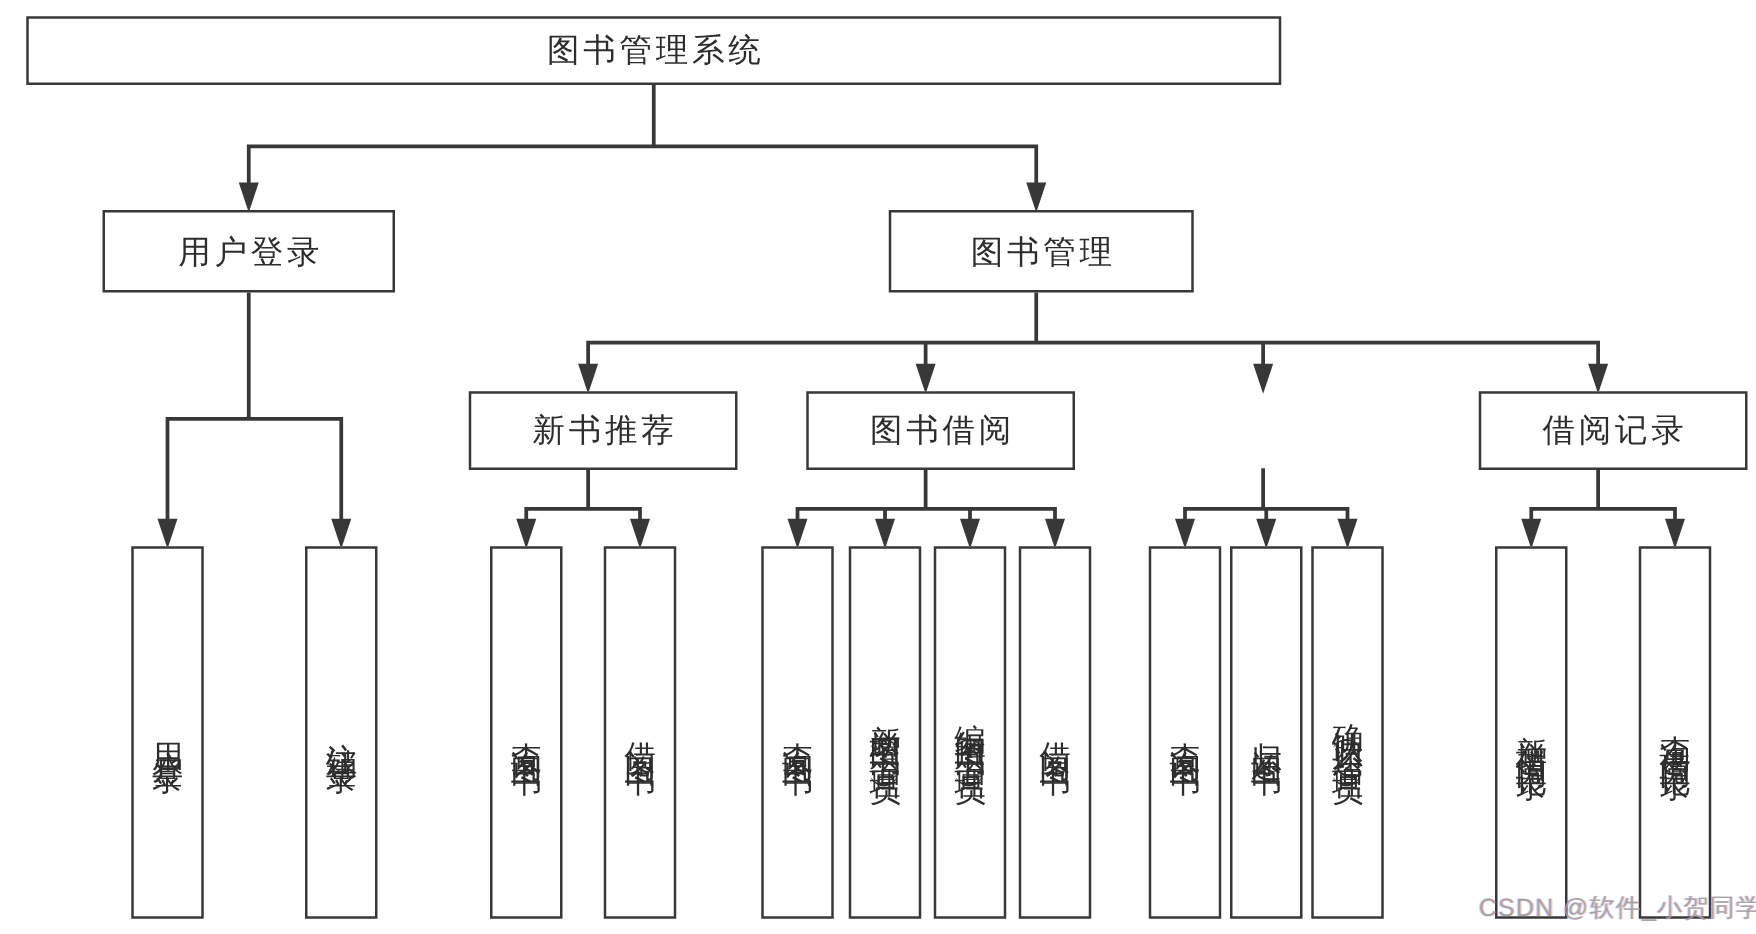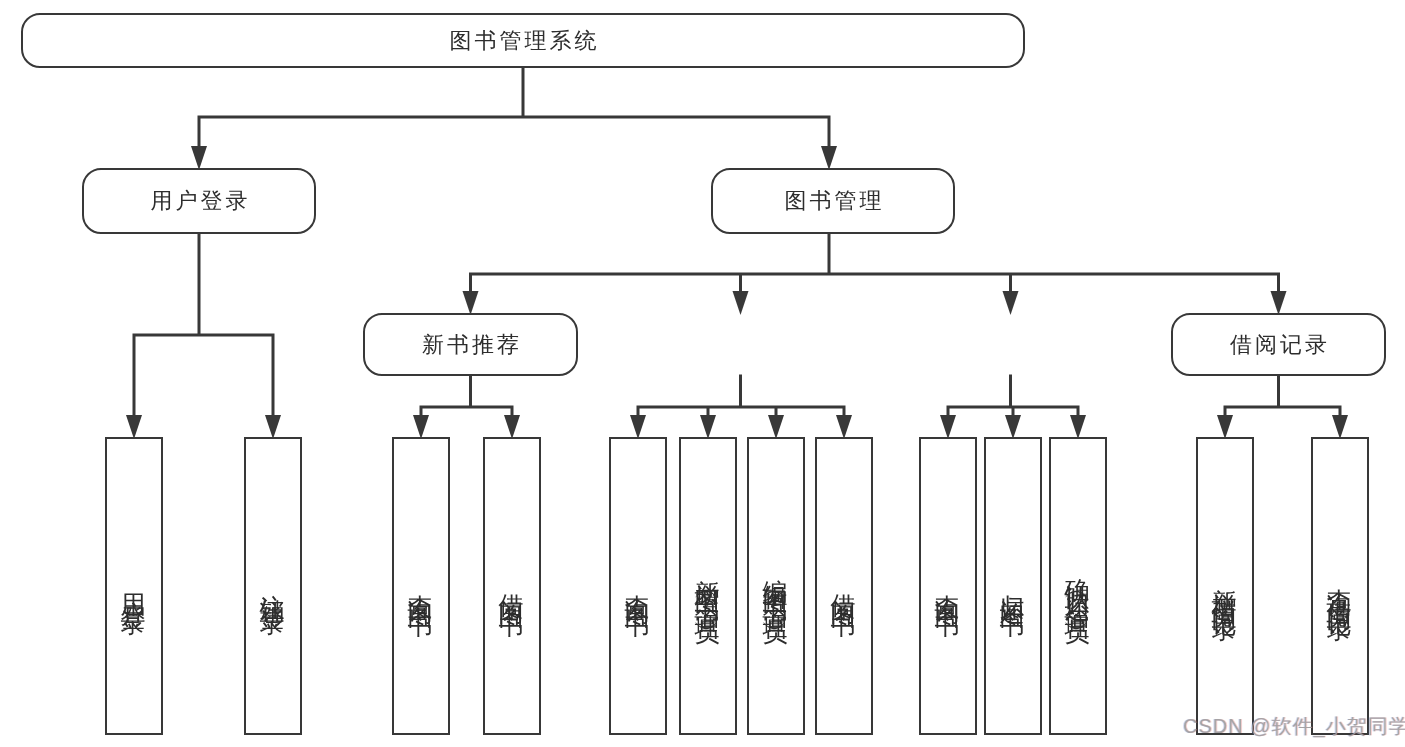--- a/index.html
+++ b/index.html
@@ -27,28 +27,27 @@
     box-sizing: border-box;
     border: 2.5px solid #383838;
     background: #ffffff;
     color: #2d2d2d;
     display: flex;
     align-items: center;
     justify-content: center;
     white-space: nowrap;
   }
   .hbox {
-    font-size: 22px;
+    font-size: 26px;
     letter-spacing: 3px;
     text-indent: 3px;
-    border-radius: 19px;
   }
   .root  { left: 21px;  top: 13px;  width: 1004px; height: 55px; }
   .lvl2  { top: 168px; height: 66px; }
-  .lvl3  { top: 313px; width: 215px; height: 63px; }
+  .lvl3  { top: 313px; width: 215px; height: 63px; margin-left: 12px; }
   .leaf {
     top: 437px;
     width: 58px;
     height: 298px;
     font-size: 25px;
     writing-mode: vertical-lr;
     text-orientation: mixed;
     letter-spacing: 6px;
   }
   .watermark {
@@ -99,20 +98,21 @@
       <polygon points="1332,415 1348,415 1340,439"></polygon>
     </g>
   </svg>
 
   <div class="box hbox root">图书管理系统</div>
 
   <div class="box hbox lvl2" style="left:82px; width:234px;">用户登录</div>
   <div class="box hbox lvl2" style="left:711px; width:244px;">图书管理</div>
 
   <div class="box hbox lvl3" style="left:363px;">新书推荐</div>
+  <div class="box hbox lvl3" style="left:633px;">图书借阅</div>
   <div class="box hbox lvl3" style="left:1171px;">借阅记录</div>
 
   <div class="box leaf" style="left:105px;">用户登录</div>
   <div class="box leaf" style="left:244px;">注销登录</div>
   <div class="box leaf" style="left:392px;">查询图书</div>
   <div class="box leaf" style="left:483px;">借阅图书</div>
   <div class="box leaf" style="left:609px;">查询图书</div>
   <div class="box leaf" style="left:679px;">新增图书（管理员）</div>
   <div class="box leaf" style="left:747px;">编辑图书（管理员）</div>
   <div class="box leaf" style="left:815px;">借阅图书</div>

